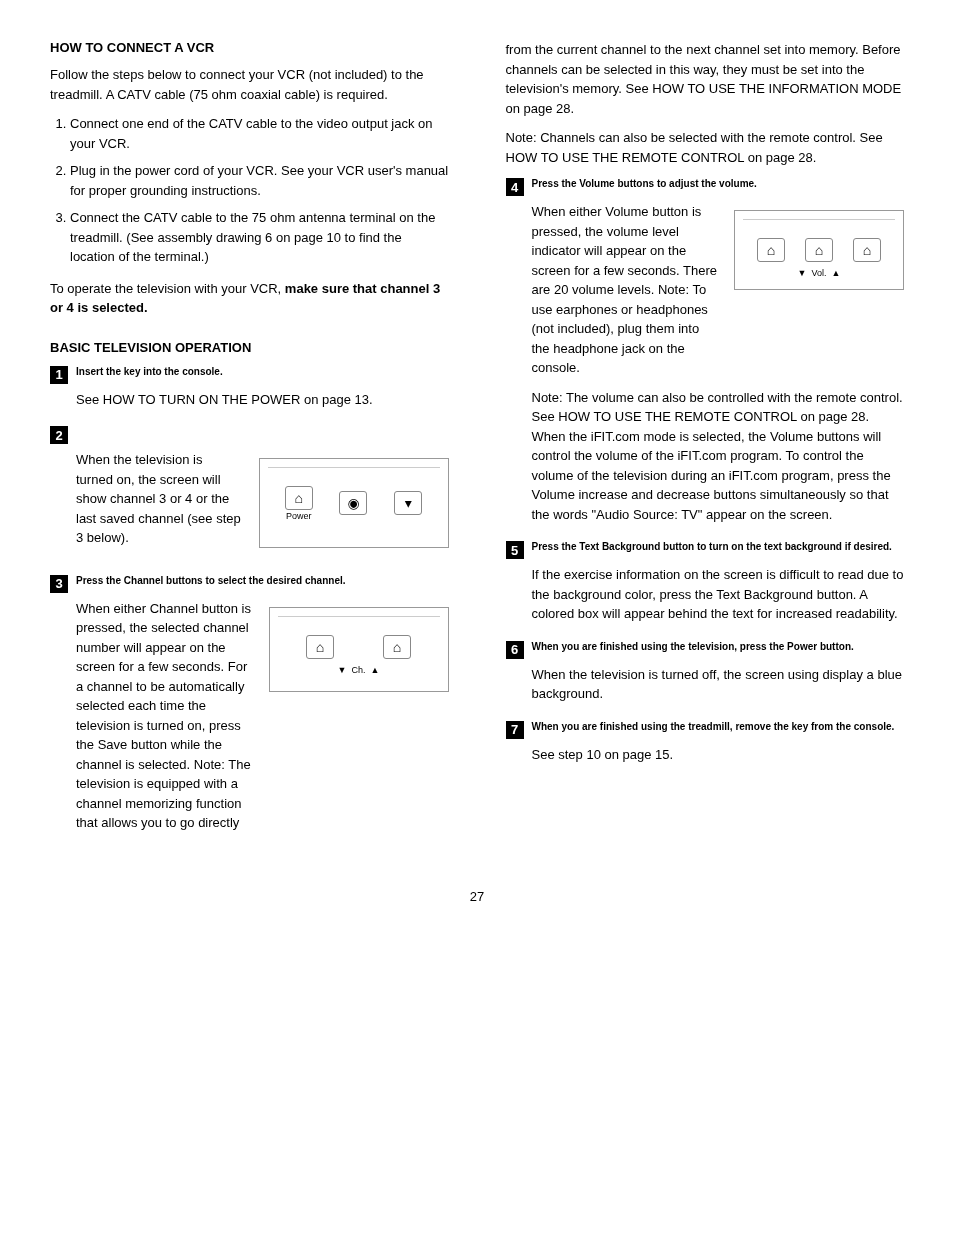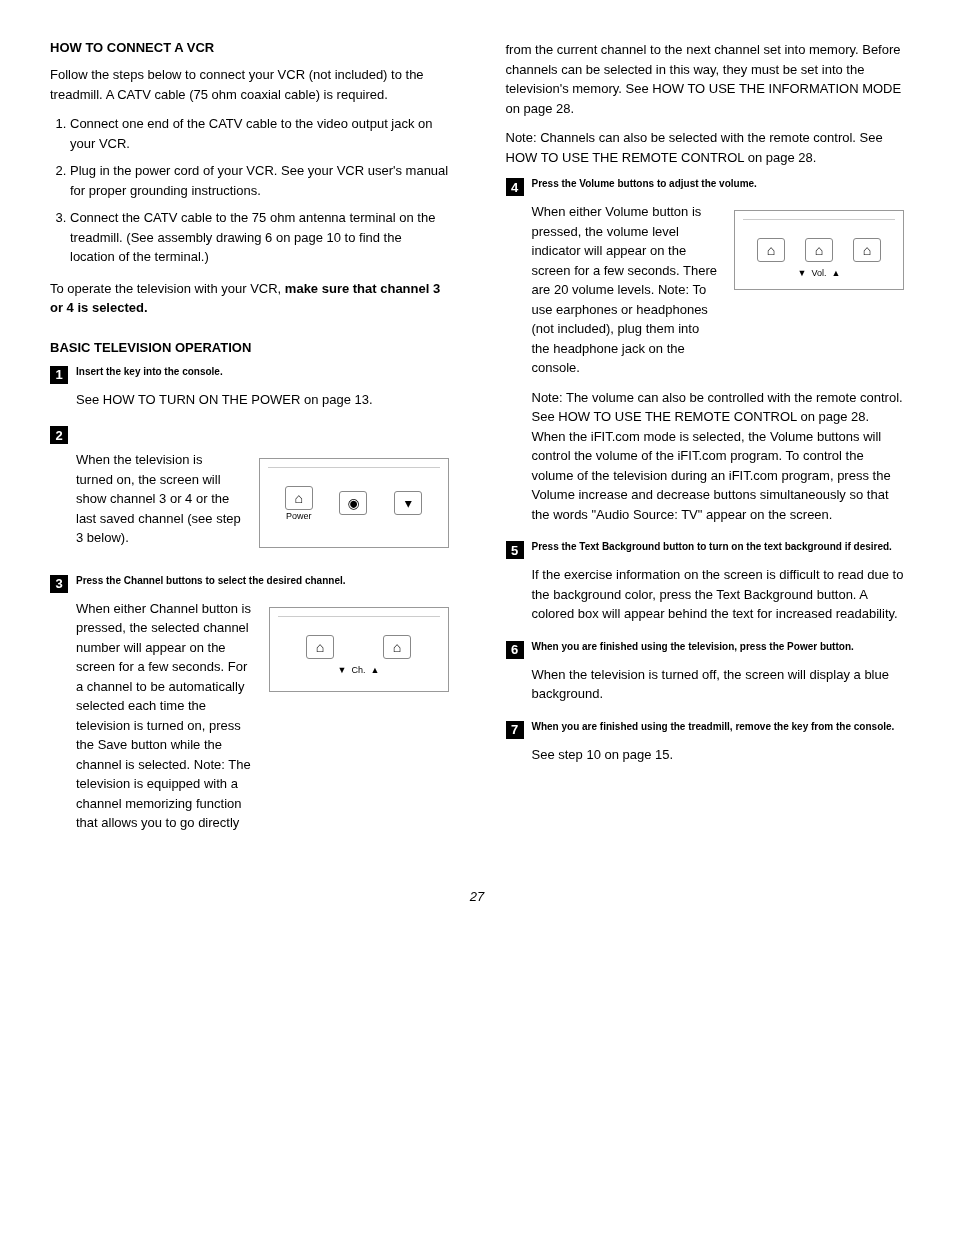--- a/index.html
+++ b/index.html
@@ -131,21 +131,20 @@
     .diagram-col {
       flex-shrink: 0;
     }
     .text-col {
       flex: 1;
     }
     .page-number {
       text-align: center;
       margin-top: 30px;
       font-size: 13px;
-      font-style: italic;
     }
     .bold { font-weight: bold; }
   </style>
 </head>
 <body>
 
 <div class="page">
   <div class="two-col">
 
     <div class="col-left">
@@ -284,21 +283,21 @@
           <p>If the exercise information on the screen is difficult to read due to the background color, press the Text Background button. A colored box will appear behind the text for increased readability.</p>
         </div>
       </div>
 
       <div class="step-block">
         <div class="step-header">
           <div class="step-num">6</div>
           <div class="step-title">When you are finished using the television, press the Power button.</div>
         </div>
         <div class="step-body">
-          <p>When the television is turned off, the screen will display a blue background.</p>
+          <p>When the television is turned off, the screen using display a blue background.</p>
         </div>
       </div>
 
       <div class="step-block">
         <div class="step-header">
           <div class="step-num">7</div>
           <div class="step-title">When you are finished using the treadmill, remove the key from the console.</div>
         </div>
         <div class="step-body">
           <p>See step 10 on page 15.</p>

